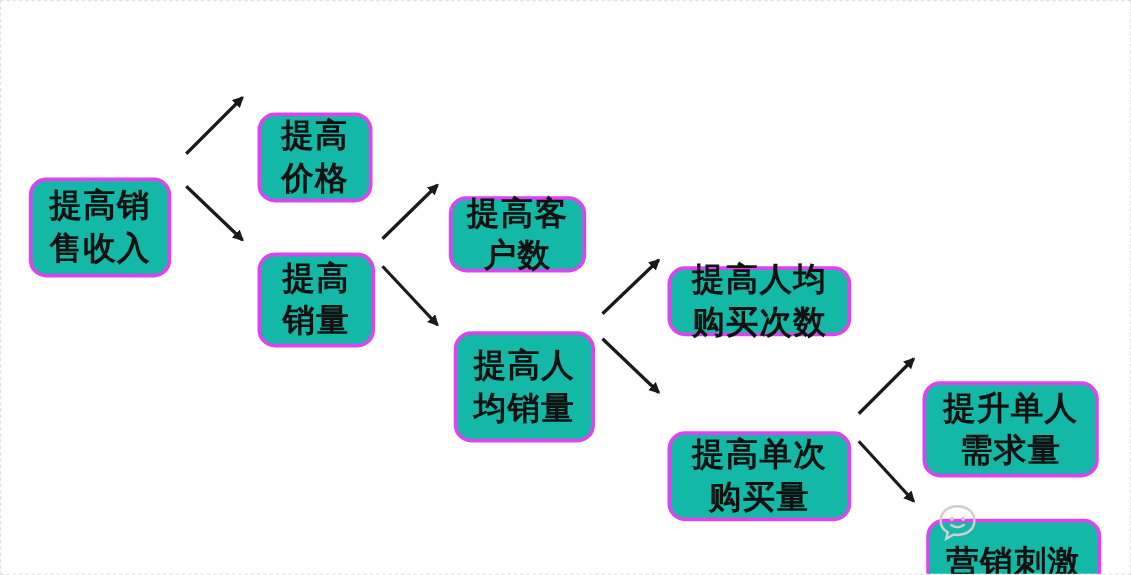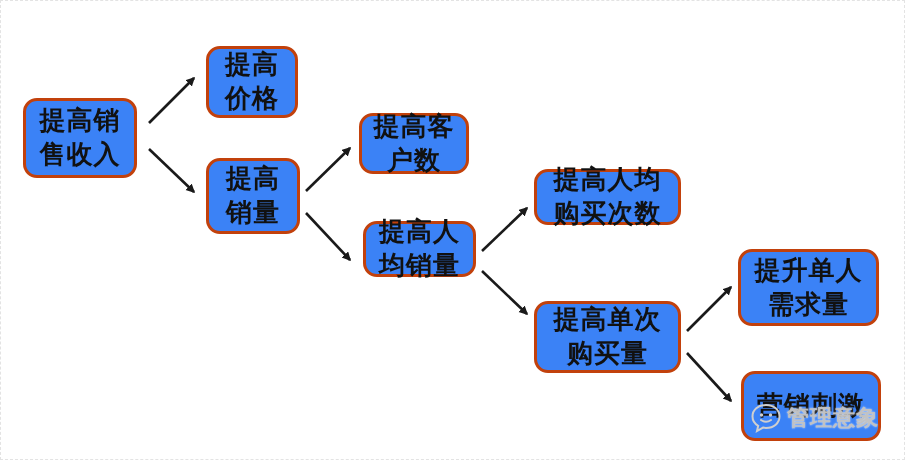--- a/index.html
+++ b/index.html
@@ -8,43 +8,44 @@
     width:903px;height:458px;
     background:#ffffff;
     border:1px dashed #e3e3e3;
     font-family:"Liberation Sans",sans-serif;
     overflow:hidden;
   }
   .arrows{position:absolute;left:0;top:0;width:905px;height:460px;}
   .node{
     position:absolute;
     box-sizing:border-box;
-    border:3px solid #c2410c;
+    border:3px solid #d946ef;
     border-radius:14px;
-    background:#3b82f6;
+    background:#14b8a6;
     display:flex;align-items:center;justify-content:center;
     text-align:center;
+    margin-top:44px;
   }
   .node .label{
     white-space:pre-line;
     font-weight:bold;
     color:#111111;
     font-size:26px;
     line-height:1.3;
     letter-spacing:1px;
   }
   
   .n0{left:22px;  top:97px;  width:114px; height:80px;}
   .n1{left:205px; top:45px;  width:92px;  height:72px;}
   .n2{left:205px; top:157px; width:94px;  height:76px;}
   .n3{left:358px; top:112px; width:110px; height:61px;}
-  .n4{left:362px; top:220px; width:113px; height:56px;}
+  .n4{left:362px; top:220px; width:113px; height:89px;}
   .n5{left:533px; top:168px; width:147px; height:56px;}
   .n6{left:533px; top:300px; width:147px; height:72px;}
-  .n7{left:737px; top:248px; width:141px; height:77px;}
+  .n7{left:737px; top:260px; width:141px; height:77px;}
   .n8{left:740px; top:370px; width:140px; height:70px;}
   .watermark{
     position:absolute;
     left:748px; top:401px;
     display:flex;align-items:center;gap:4px;
     z-index:5;
   }
   .watermark .wm-text{
     font-size:22px;
     font-weight:bold;
@@ -116,16 +117,15 @@
     <svg width="34" height="32" viewBox="0 0 34 32" aria-hidden="true">
       <g fill="none" stroke="#cfcfcf" stroke-width="2">
         <path d="M17 3 C9 3 3.5 8 3.5 14.5 C3.5 18.5 5.8 21.8 9.2 23.8 L8 29 L14 25.6 C15 25.8 16 25.9 17 25.9 C25 25.9 30.5 21 30.5 14.5 C30.5 8 25 3 17 3 Z"></path>
       </g>
       <g fill="#cfcfcf">
         <circle cx="12.5" cy="13" r="1.7"></circle>
         <circle cx="21.5" cy="13" r="1.7"></circle>
       </g>
       <path d="M12 18 Q17 21.5 22 18" fill="none" stroke="#cfcfcf" stroke-width="2" stroke-linecap="round"></path>
     </svg>
-    <span class="wm-text">管理意象</span>
   </div>
 
 </div>
 
 </body></html>

